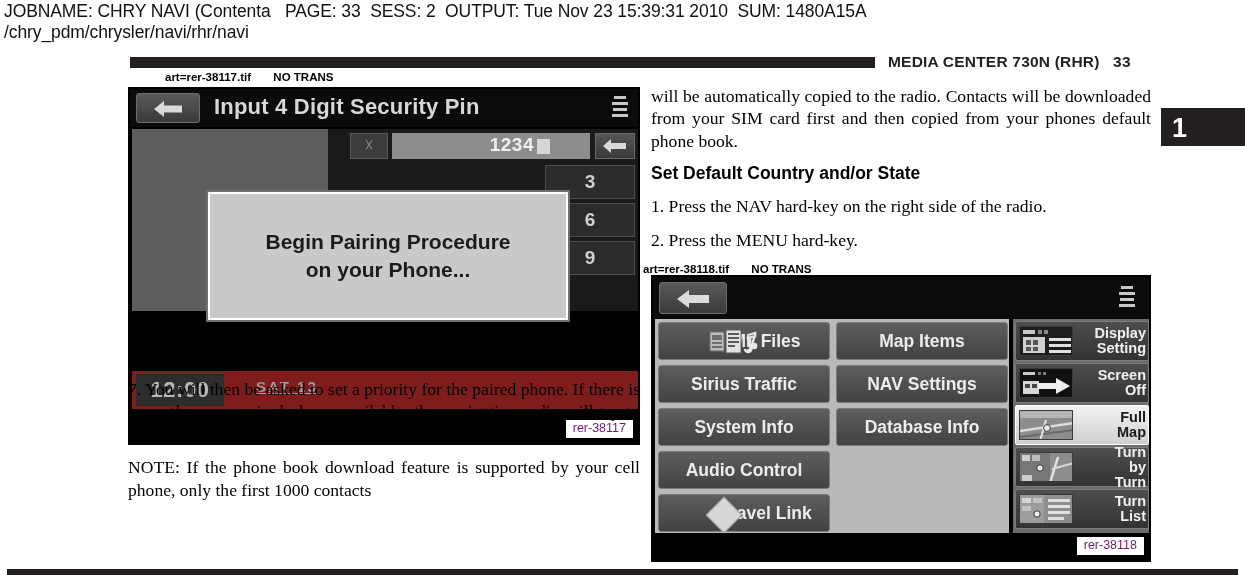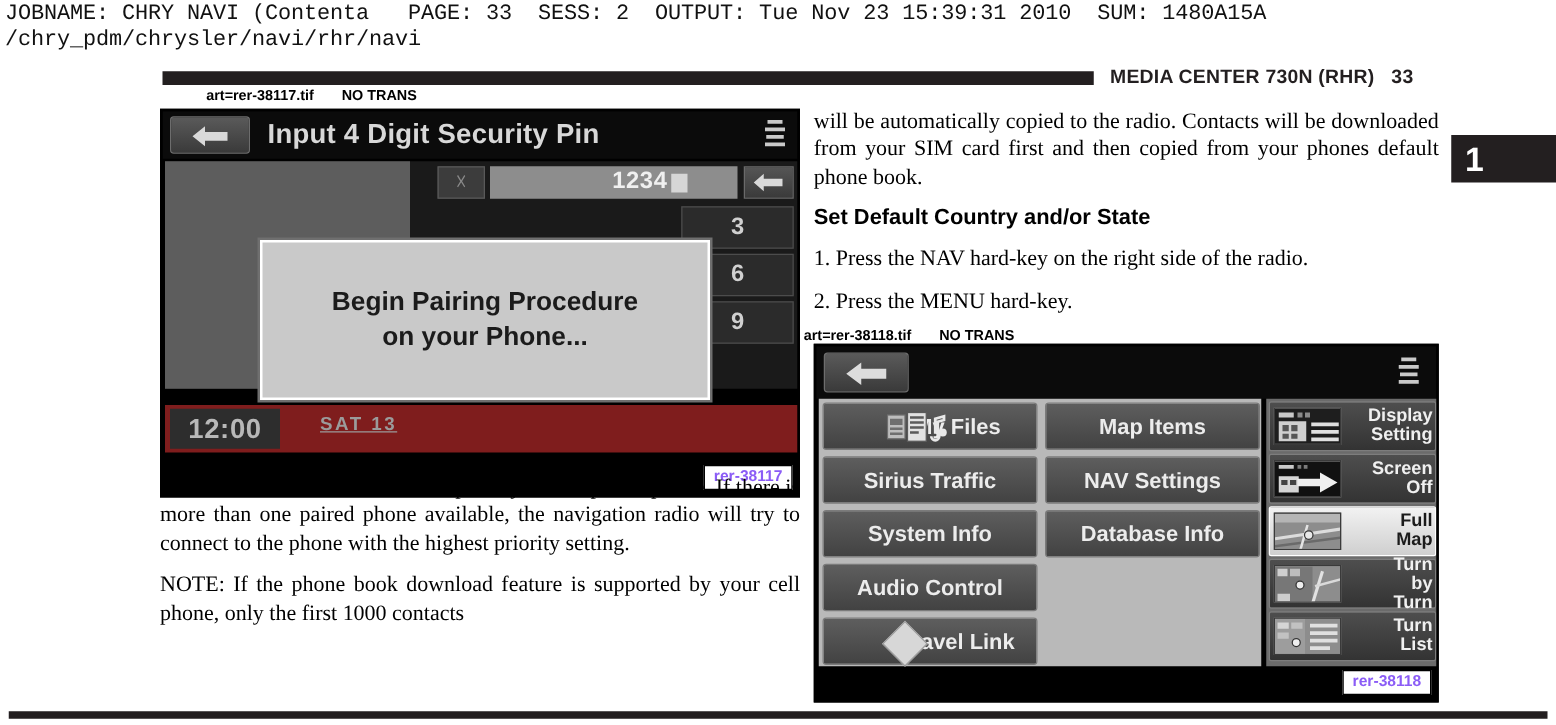--- a/index.html
+++ b/index.html
@@ -15,21 +15,21 @@
     color: #000;
     overflow: hidden;
   }
 
   
   .jobhead {
     position: absolute;
     left: 4px;
     top: 1px;
     width: 1200px;
-    font-family: Liberation Mono, monospace;
+    font-family: Liberation Sans, sans-serif;
     font-size: 17.5px;
     line-height: 21px;
     color: #111;
     letter-spacing: -0.1px;
     white-space: pre;
   }
 
   
   .runhead-rule {
     position: absolute;
@@ -150,34 +150,34 @@
   }
   .radio .hamburger i:nth-child(1) { width: 12px; margin-left: 2px; }
   .radio .hamburger i:nth-child(2) { width: 16px; }
   .radio .hamburger i:nth-child(3) { width: 14px; margin-left: 1px; }
   .radio .hamburger i:nth-child(4) { width: 16px; }
 
   .radio .tagbadge {
     position: absolute;
     right: 4px; bottom: 4px;
     background: #ffffff;
-    color: #8b5cf6;
+    color: #701a75;
     font-family: "Liberation Sans", sans-serif;
-    font-weight: bold;
+    font-weight: normal;
     font-size: 12.5px;
     padding: 2px 7px 3px 7px;
     border: 1px solid #000;
     line-height: 13px;
   }
 
   
   #shot-pin {
     position: absolute;
     left: 128px; top: 87px;
-    width: 512px; height: 311px;
+    width: 512px; height: 358px;
     border: 2px solid #000;
   }
   #shot-pin .panel {
     position: absolute;
     left: 2px; top: 40px;
     width: 506px; height: 182px;
     background: #1a1a1a;
   }
   #shot-pin .leftpane {
     position: absolute;

